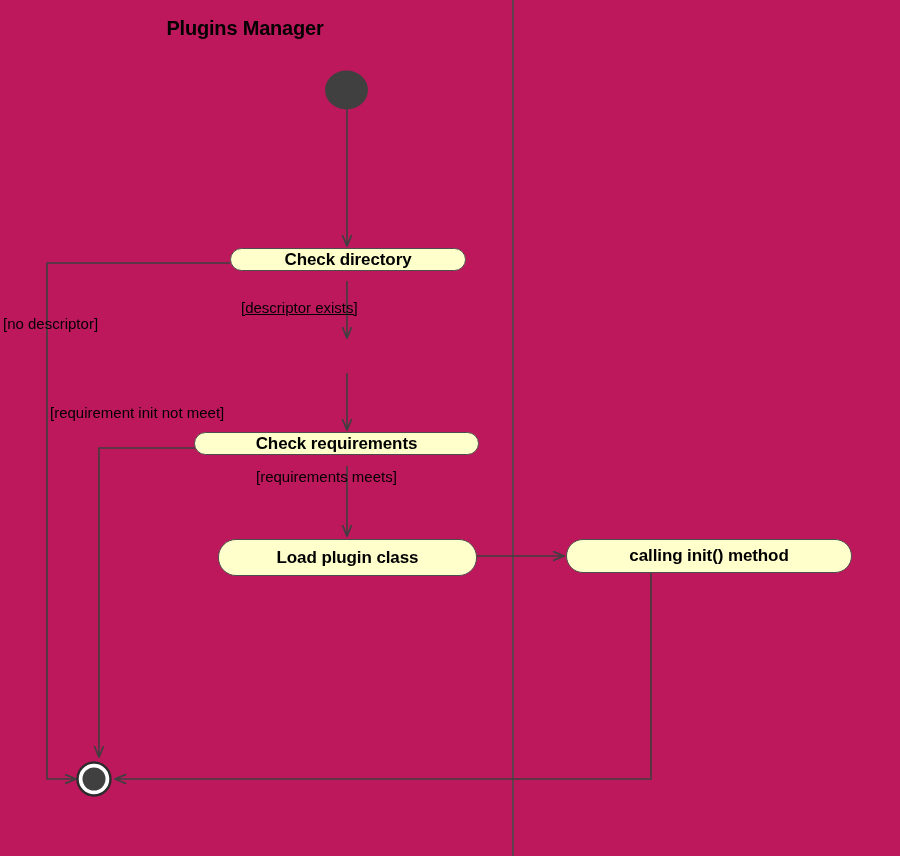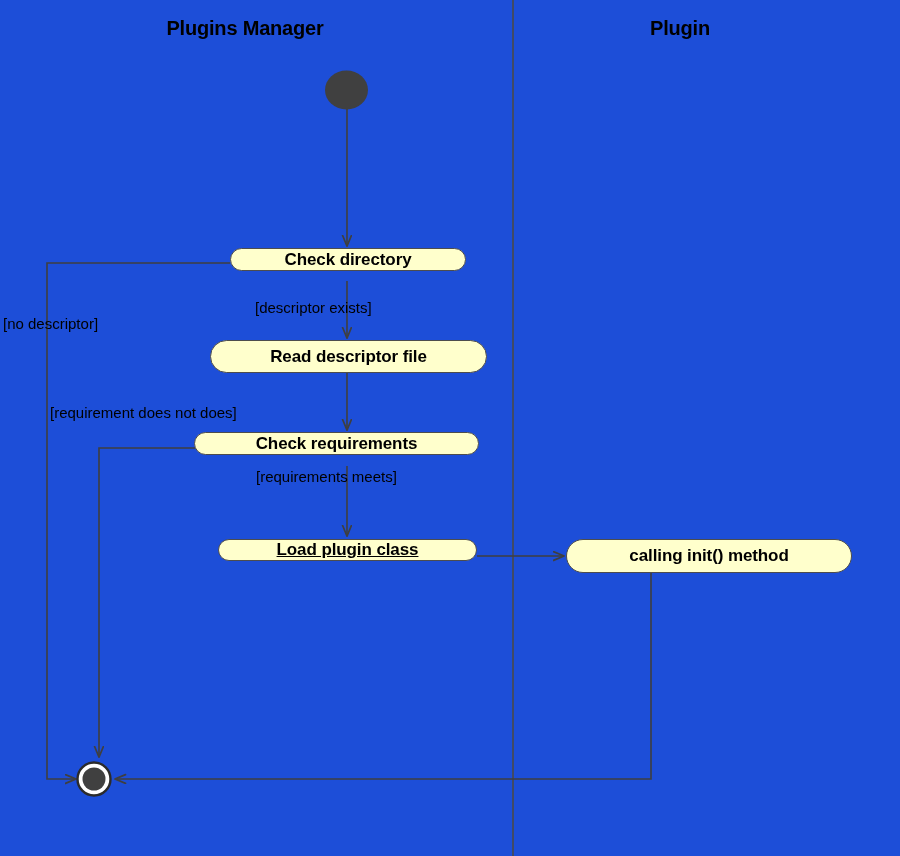--- a/index.html
+++ b/index.html
@@ -7,21 +7,21 @@
     padding: 0;
     background: #ffffff;
   }
   body {
     font-family: "Liberation Sans", sans-serif;
   }
   #diagram-root {
     position: relative;
     width: 900px;
     height: 856px;
-    background: #1d4ed8;
+    background: #be185d;
     overflow: hidden;
   }
   #diagram-svg {
     position: absolute;
     left: 0;
     top: 0;
     width: 900px;
     height: 856px;
   }
   .lane-title {
@@ -90,33 +90,31 @@
 
     <path d="M 205,448 L 99,448 L 99,757" fill="none" stroke="#3f3f3f" stroke-width="1.6" stroke-linejoin="miter" marker-end="url(#arrowOpen)"></path>
 
     <path d="M 651,573 L 651,779 L 115,779" fill="none" stroke="#3f3f3f" stroke-width="1.6" stroke-linejoin="miter" marker-end="url(#arrowOpen)"></path>
 
     <circle cx="94" cy="779" r="16.5" fill="#ffffff" stroke="#2b2b2b" stroke-width="2.4"></circle>
     <circle cx="94" cy="779" r="11.5" fill="#404040"></circle>
   </svg>
 
   <div class="lane-title" id="lane-title-left">Plugins Manager</div>
-  <div class="lane-title" id="lane-title-right">Plugin</div>
 
   <div class="activity-node" style="left:230px; top:248px; width:236px; height:23px;">Check directory</div>
 
-  <div class="activity-node" style="left:210px; top:340px; width:277px; height:33px;">Read descriptor file</div>
 
   <div class="activity-node" style="left:194px; top:432px; width:285px; height:23px;">Check requirements</div>
 
-  <div class="activity-node" style="left:218px; top:539px; width:259px; height:22px;text-decoration:underline;">Load plugin class</div>
+  <div class="activity-node" style="left:218px; top:539px; width:259px; height:37px;">Load plugin class</div>
 
   <div class="activity-node" style="left:566px; top:539px; width:286px; height:34px;text-align:right;">calling init() method</div>
 
   <div class="guard-label" style="left:3px; top:315px;">[no descriptor]</div>
 
-  <div class="guard-label" style="left:255px; top:299px;">[descriptor exists]</div>
+  <div class="guard-label" style="left:241px; top:299px;text-decoration:underline;">[descriptor exists]</div>
 
-  <div class="guard-label" style="left:50px; top:404px;">[requirement does not does]</div>
+  <div class="guard-label" style="left:50px; top:404px;">[requirement init not meet]</div>
 
   <div class="guard-label" style="left:256px; top:468px;">[requirements meets]</div>
 
 </div>
 
 </body></html>

